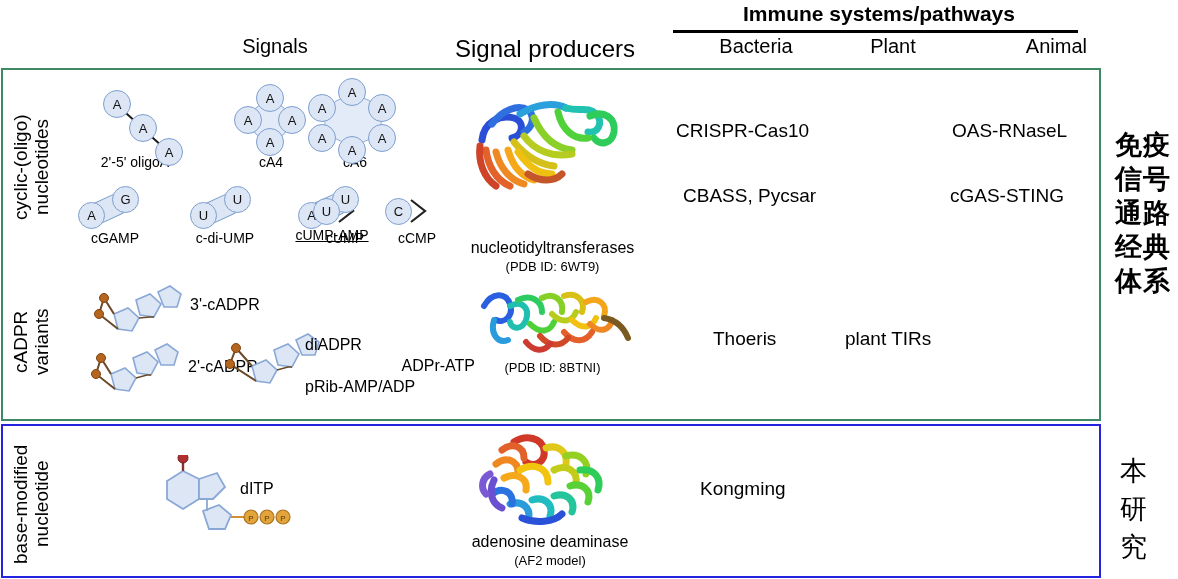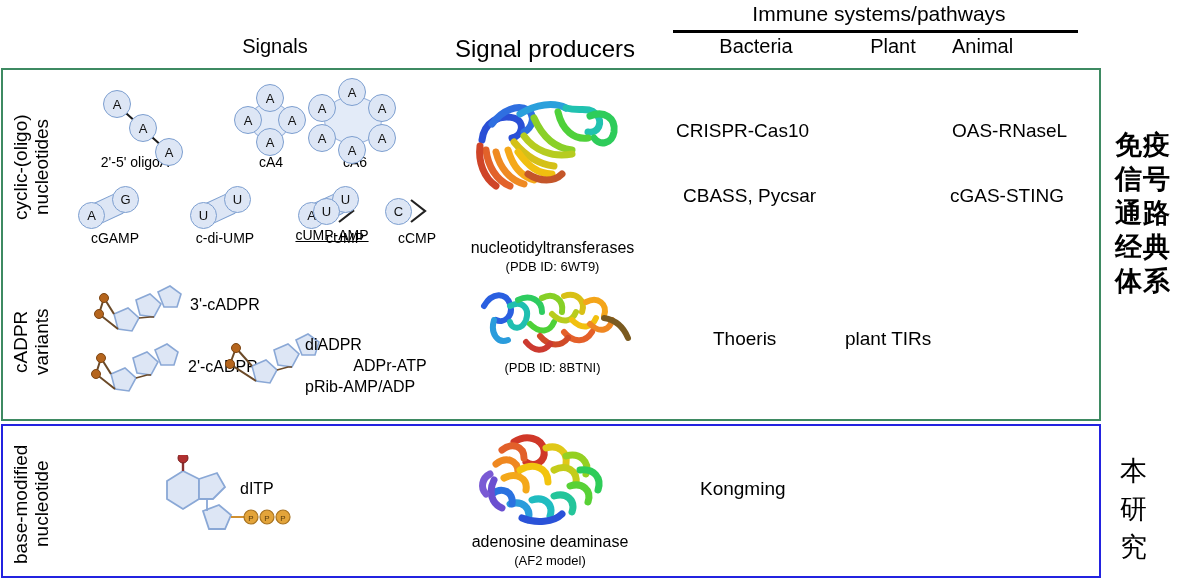--- a/index.html
+++ b/index.html
@@ -2,27 +2,27 @@
 <html><head>
 <meta charset="utf-8">
 <style>
   html,body{margin:0;padding:0;background:#fff;}
   body{width:1178px;height:579px;position:relative;overflow:hidden;
        font-family:"Liberation Sans","DejaVu Sans",sans-serif;color:#000;}
 
   .abs{position:absolute;}
 
   
-  #hdr-immune{left:679px;top:2px;width:400px;text-align:center;font-size:21px;}
+  #hdr-immune{left:679px;top:2px;width:400px;text-align:center;font-size:21px;font-weight:bold;}
   #hdr-immune-rule{left:673px;top:30px;width:405px;height:3px;background:#000;}
   #hdr-signals{left:180px;top:35px;width:190px;text-align:center;font-size:20px;}
   #hdr-producers{left:420px;top:35px;width:250px;text-align:center;font-size:24px;}
   #hdr-bacteria{left:676px;top:35px;width:160px;text-align:center;font-size:20px;}
   #hdr-plant{left:838px;top:35px;width:110px;text-align:center;font-size:20px;}
-  #hdr-animal{left:952px;top:35px;width:135px;text-align:left;font-size:20px;}
+  #hdr-animal{left:952px;top:35px;width:135px;text-align:right;font-size:20px;}
 
   
   #box-classic{left:1px;top:68px;width:1100px;height:353px;
                border:2px solid #3e8a62;box-sizing:border-box;}
   #box-study{left:1px;top:424px;width:1100px;height:154px;
              border:2px solid #2323e0;box-sizing:border-box;}
 
   
   .rowlab{writing-mode:vertical-rl;transform:rotate(180deg);
           text-align:center;font-size:19px;line-height:21px;}
@@ -214,21 +214,21 @@
       <polygon points="74,10 86,4 97,12 93,25 80,25"></polygon>
     </g>
     <path d="M14,18 L8,34 L34,51" fill="none" stroke="#6b4a28" stroke-width="2"></path>
     <path d="M14,18 L30,36" fill="none" stroke="#6b4a28" stroke-width="2"></path>
     <path d="M55,40 L66,37 L70,37" fill="none" stroke="#6b4a28" stroke-width="1.6"></path>
     <circle cx="14" cy="18" r="4.5" fill="#b5651d" stroke="#7d4512" stroke-width="1"></circle>
     <circle cx="8" cy="34" r="4.5" fill="#b5651d" stroke="#7d4512" stroke-width="1"></circle>
   </svg>
 </div>
 <div class="abs cap" style="left:305px;top:336px;width:170px;text-align:left;font-size:16px;">diADPR</div>
-<div class="abs cap" style="left:305px;top:357px;width:170px;text-align:center;font-size:16px;">ADPr-ATP</div>
+<div class="abs cap" style="left:305px;top:357px;width:170px;text-align:right;font-size:16px;">ADPr-ATP</div>
 <div class="abs cap" style="left:305px;top:378px;width:180px;text-align:left;font-size:16px;">pRib-AMP/ADP</div>
 
 <div class="abs" style="left:155px;top:455px;">
   <svg width="140" height="82" viewBox="0 0 140 82">
     <g fill="#dde6f5" stroke="#8aa8d6" stroke-width="1.8">
       <polygon points="12,26 28,16 44,24 44,44 28,54 12,44"></polygon>
       <polygon points="44,24 62,18 70,32 58,44 44,44"></polygon>
       <polygon points="48,56 64,50 76,60 70,74 54,74"></polygon>
     </g>
     <line x1="28" y1="16" x2="28" y2="4" stroke="#8a3030" stroke-width="2.4"></line>

